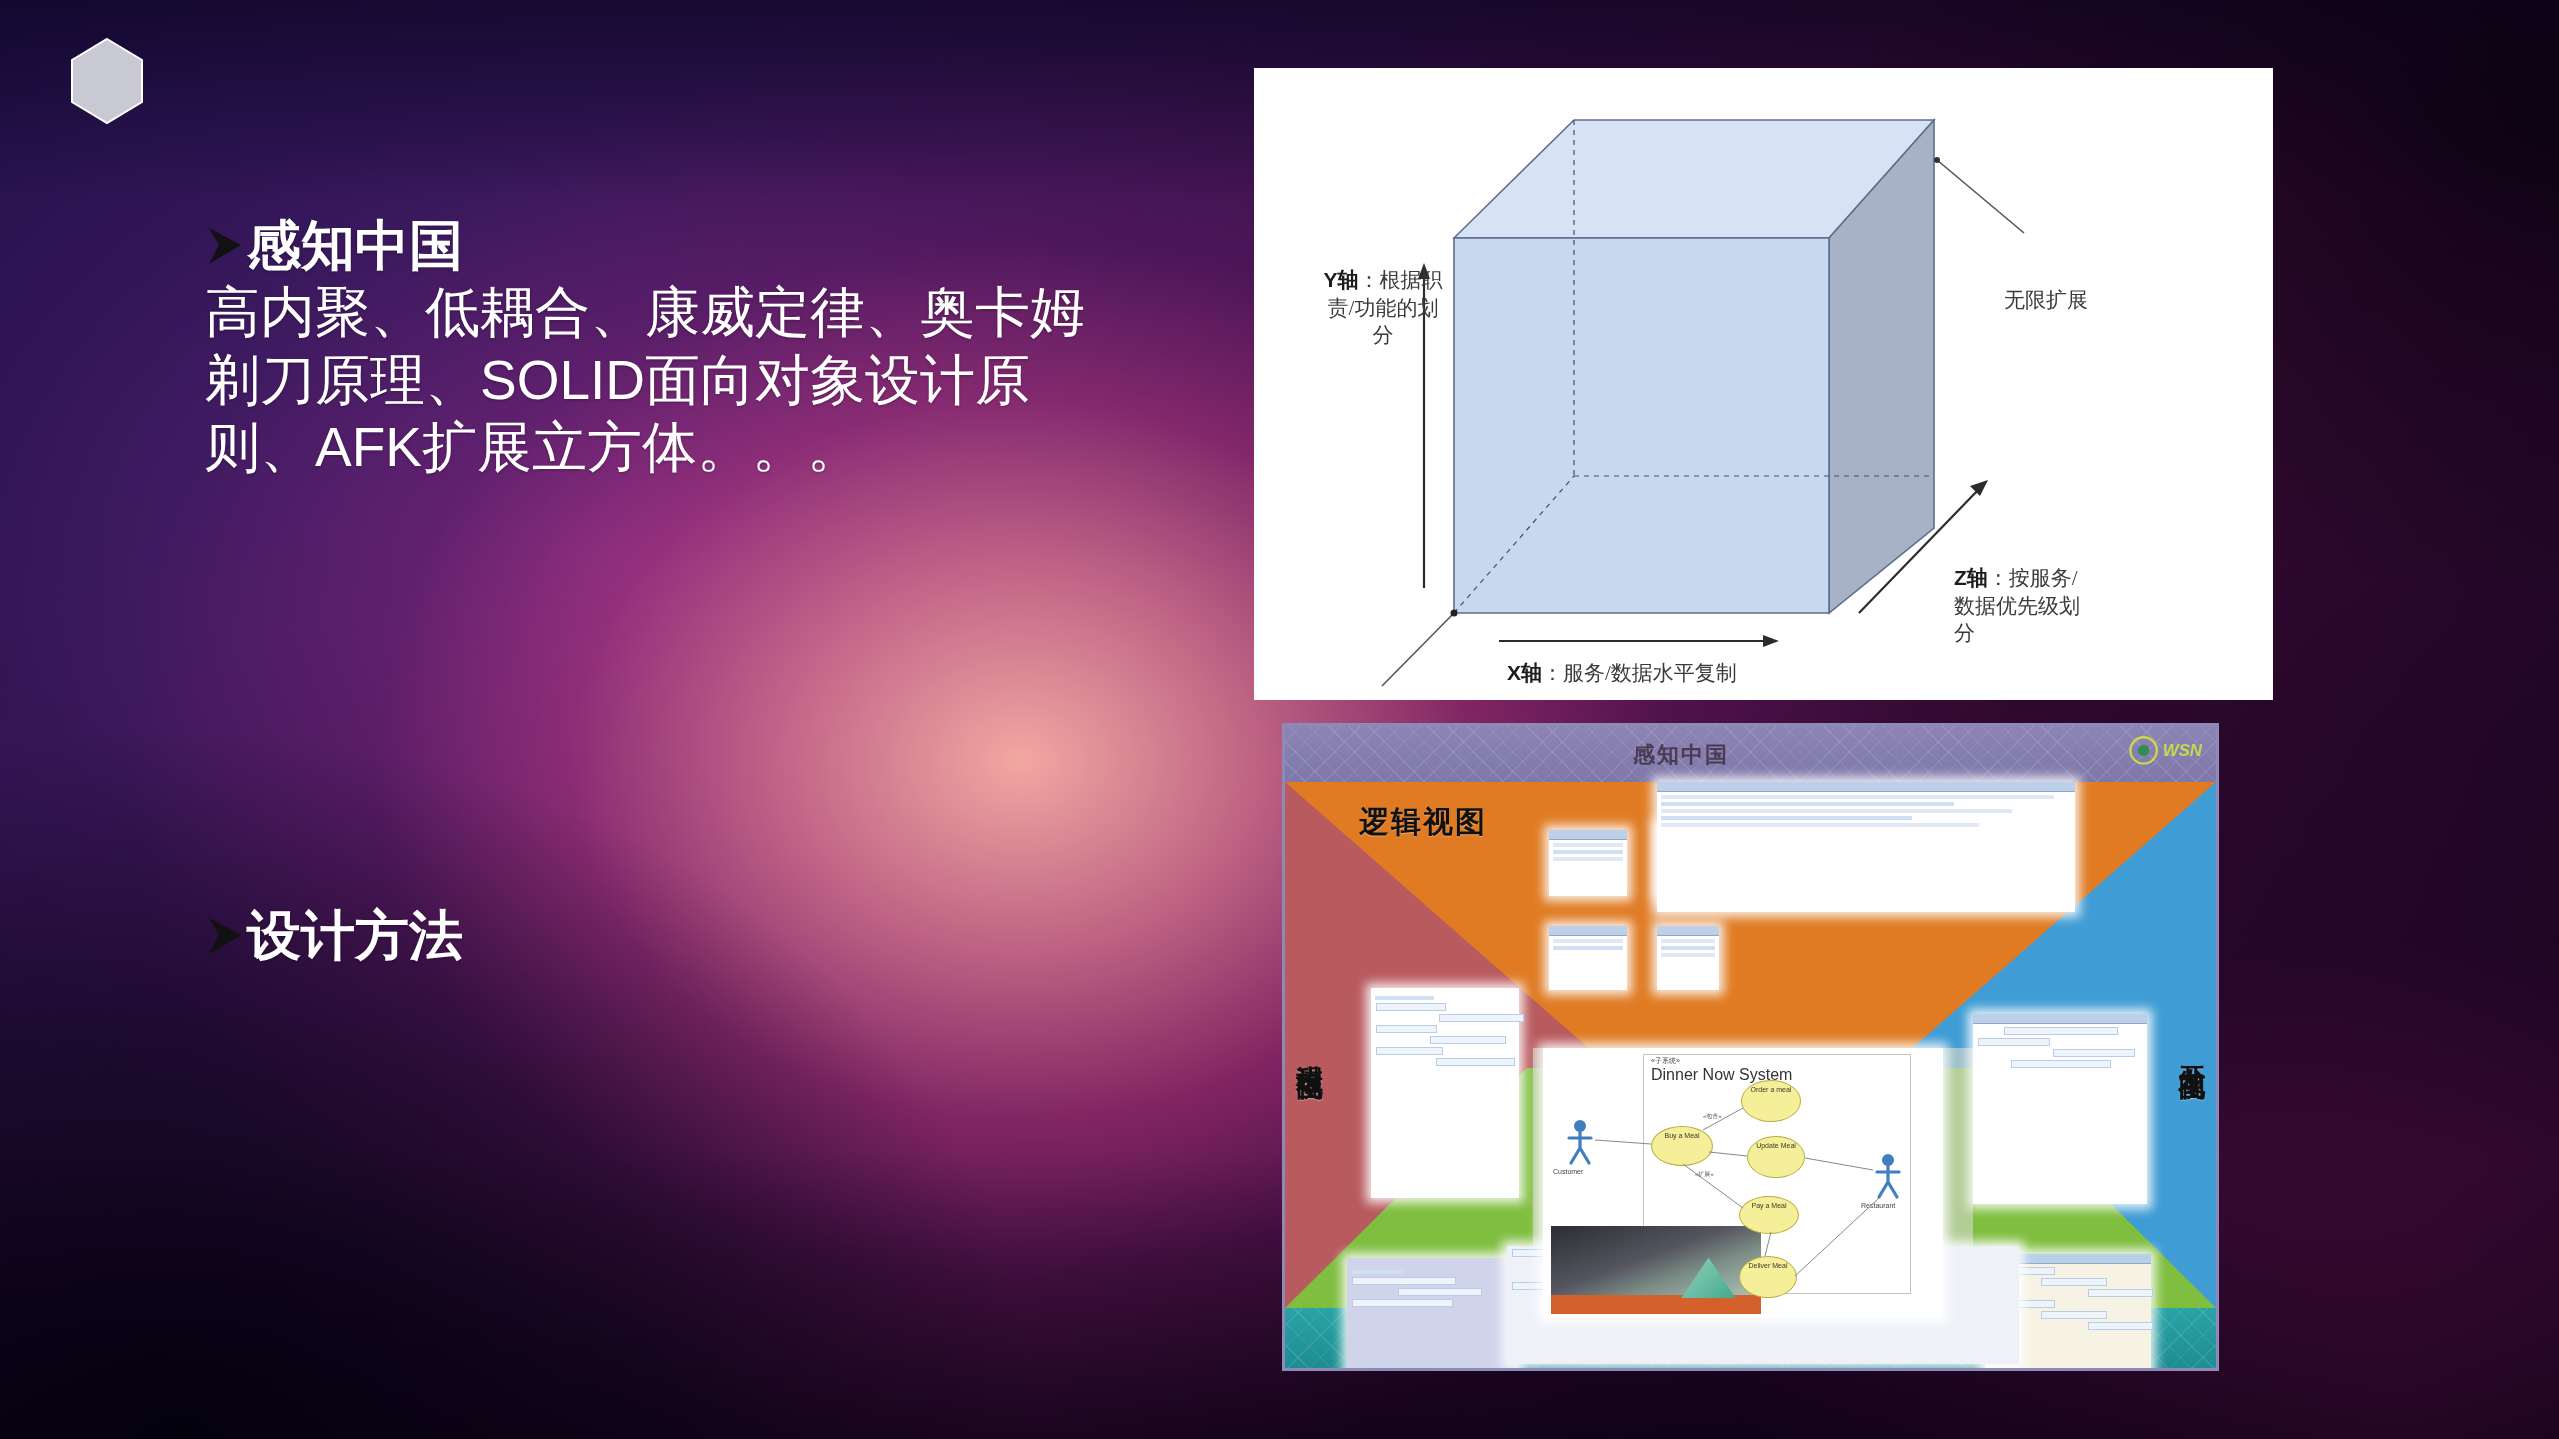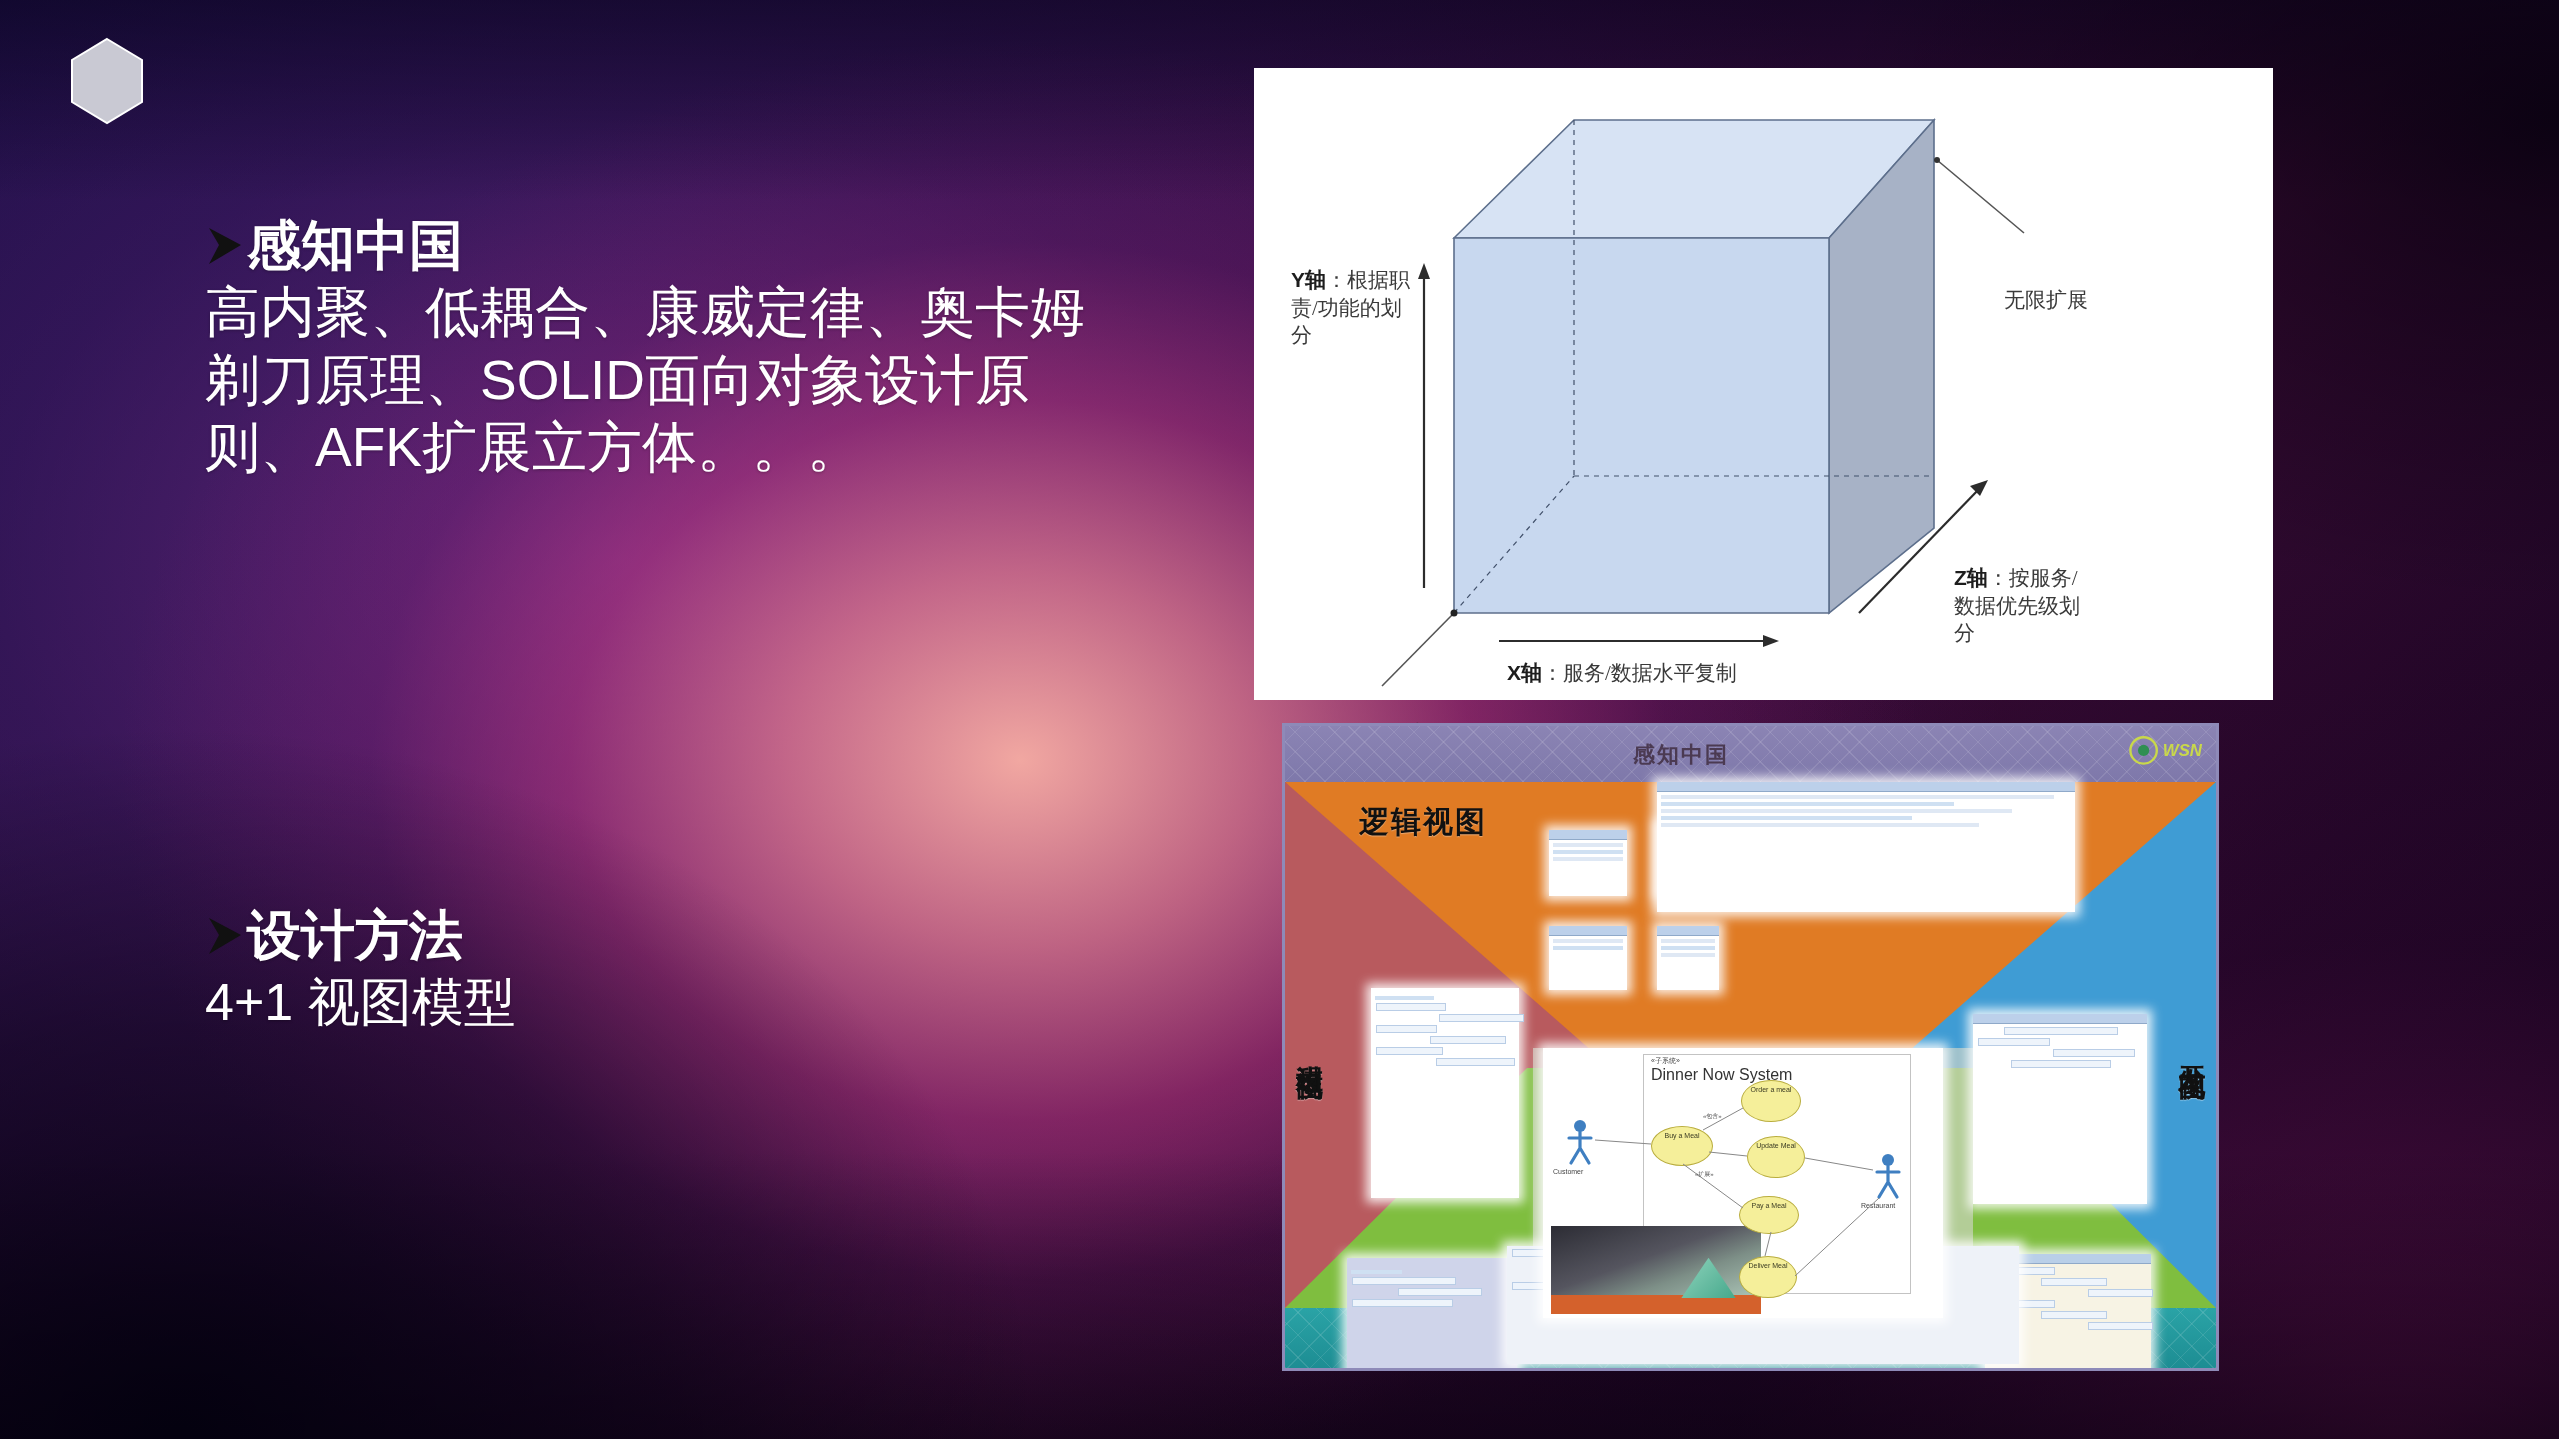--- a/index.html
+++ b/index.html
@@ -47,21 +47,21 @@
   
   .img-card{position:absolute;z-index:5;}
 
   
   #afk-cube{left:1254px;top:68px;width:1019px;height:632px;background:#ffffff;}
   #afk-cube .inner{position:relative;width:100%;height:100%;}
   #afk-cube svg{position:absolute;left:0;top:0;width:100%;height:100%;}
   .cube-label{position:absolute;font-family:"Liberation Serif","DejaVu Serif",serif;
     color:#3a3a3a;font-size:21px;line-height:1.32;}
   .cube-label b{font-family:"Liberation Sans","DejaVu Sans",sans-serif;color:#1d1d1d;font-weight:bold;}
-  #lbl-y{left:37px;top:198px;width:130px;}
+  #lbl-y{left:64px;top:198px;width:130px;text-align:center;}
   #lbl-z{left:700px;top:496px;width:130px;}
   #lbl-x{left:253px;top:580px;white-space:nowrap;margin-top:11px;}
   #lbl-origin{left:133px;top:612px;margin-top:40px;}
   #lbl-inf{left:750px;top:219px;}
 
   
   #view41{left:1282px;top:723px;width:937px;height:648px;overflow:hidden;
      background:#5f5a8c;border:3px solid #8e8ab8;box-sizing:border-box;}
   #v41{position:relative;width:100%;height:100%;}
   .v41-face{position:absolute;}
@@ -127,21 +127,20 @@
 
     <div class="block blk-methods">
       <div class="bullet-row">
         <span class="arrow-icon">
           <svg viewBox="0 0 40 44">
             <path d="M4 4 L36 21 L4 40 L14 21 Z" fill="#111111"></path>
           </svg>
         </span>
         <span class="bullet-heading">设计方法</span>
       </div>
-      <div class="body-text-sm">4+1 视图模型</div>
     </div>
   </div>
 
   <div class="img-card" id="afk-cube">
     <div class="inner">
       <svg viewBox="0 0 1019 632" preserveAspectRatio="none">
 
         <polygon points="200,170 320,52 680,52 575,170" fill="#d7e3f4" stroke="#5d6f8c" stroke-width="1.6"></polygon>
 
         <polygon points="575,170 680,52 680,460 575,545" fill="#a7b2c6" stroke="#5d6f8c" stroke-width="1.6"></polygon>

